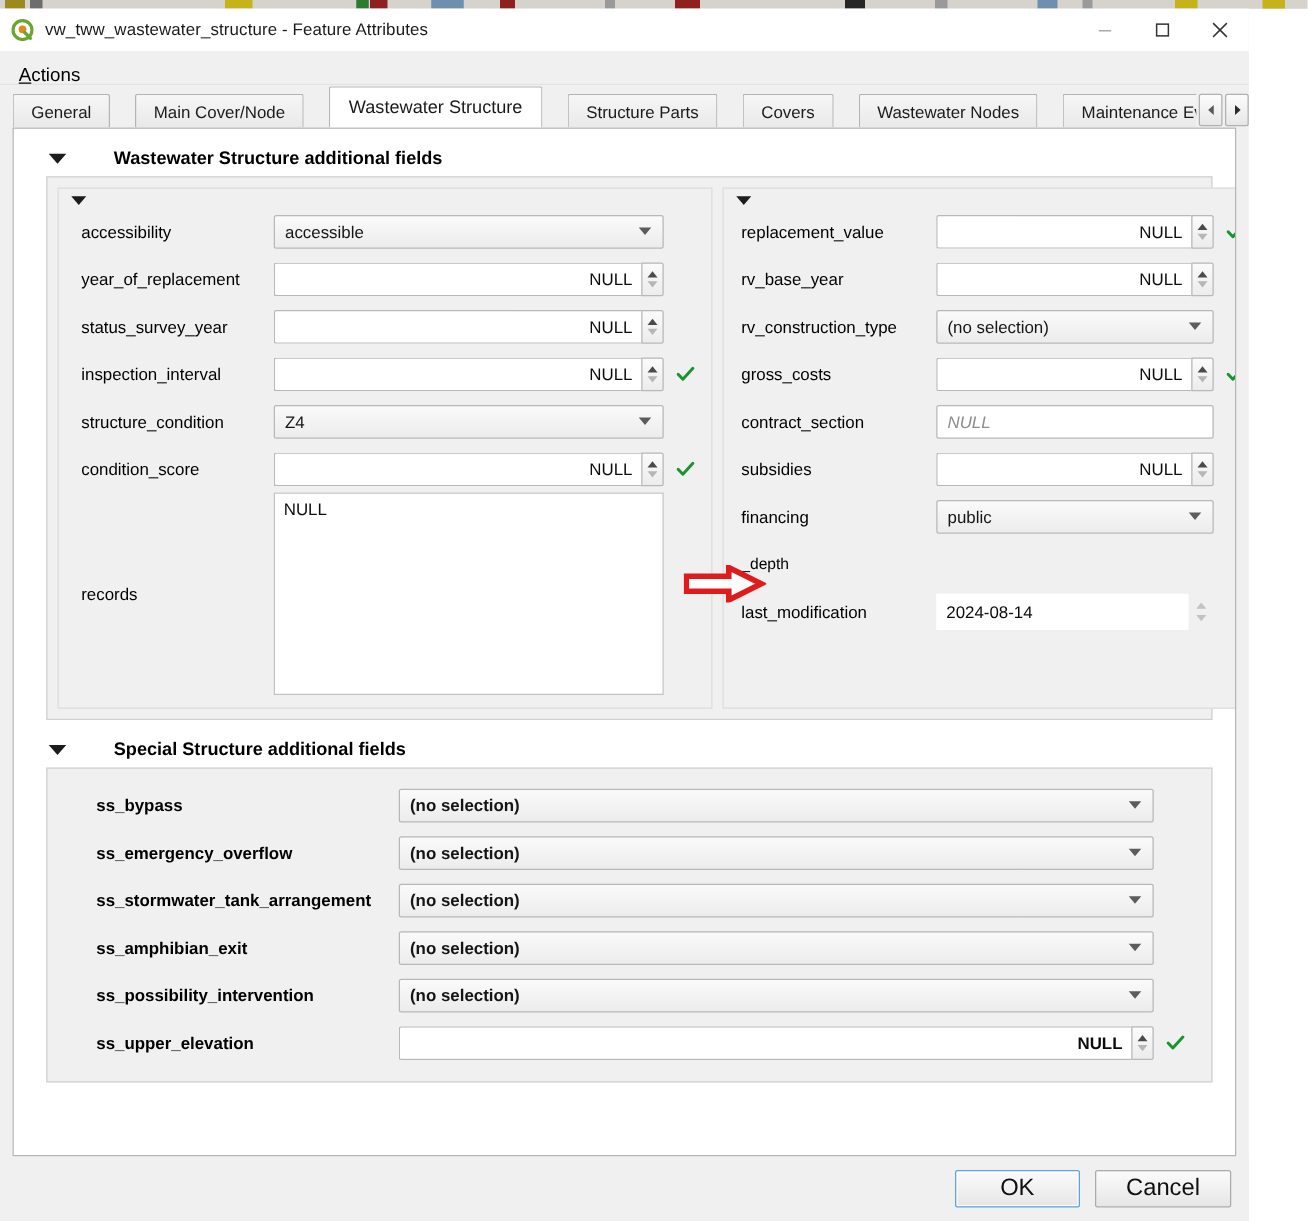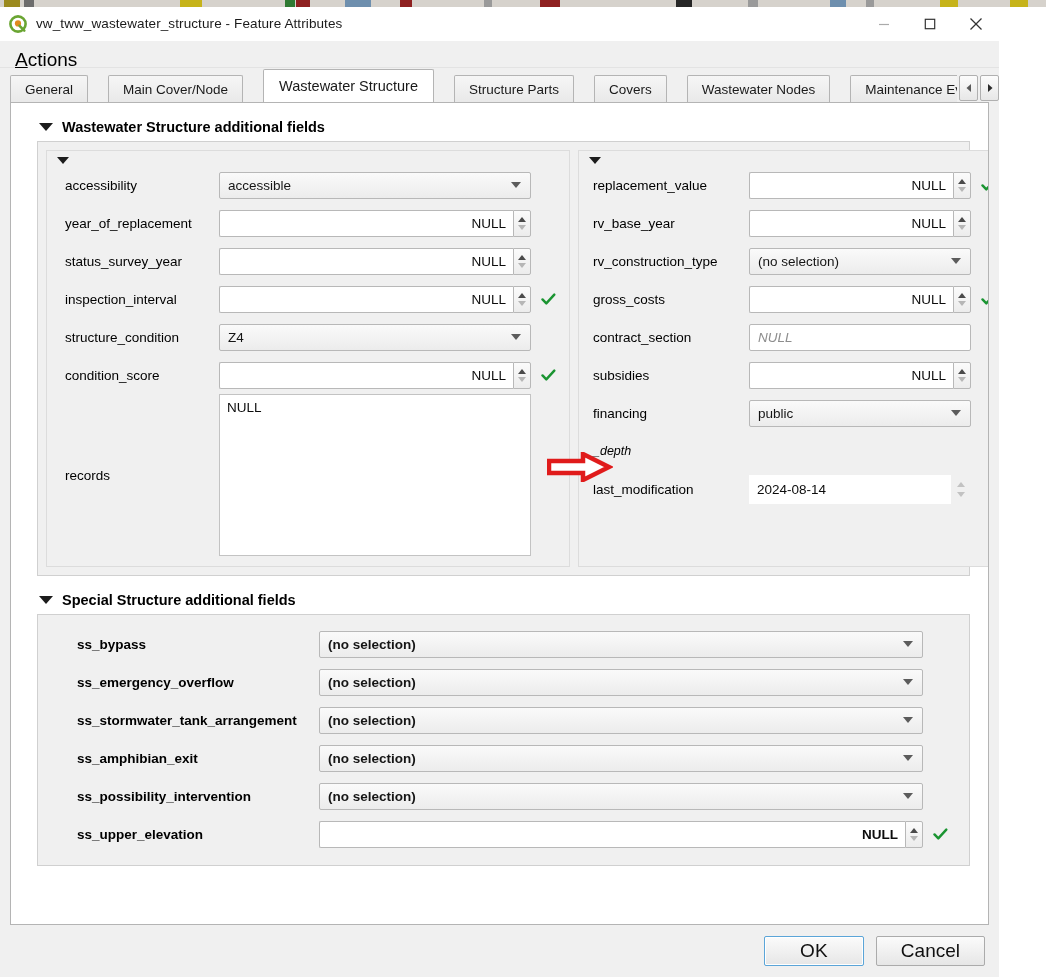--- a/index.html
+++ b/index.html
@@ -72,21 +72,21 @@
   .menubar {
     height: 26px;
     background: #f0f0f0;
     display: flex;
     align-items: center;
     flex: 0 0 auto;
     padding-left: 10px;
     border-bottom: 1px solid #e3e3e3;
   }
   .menu-item {
-    font-size: 19px;
+    font-size: 15px;
     color: #000;
     padding: 2px 5px;
     margin-top: 12px;
   }
   .menu-item u { text-decoration: underline; }
 
   
   .tabbar-wrap {
     flex: 0 0 auto;
     position: relative;
@@ -186,20 +186,21 @@
   .tri-sm {
     width: 0; height: 0;
     border-left: 6px solid transparent;
     border-right: 6px solid transparent;
     border-top: 7px solid #1c1c1c;
   }
   .group-title {
     font-weight: bold;
     font-size: 14.5px;
     color: #000;
+    margin-left: 29px;
   }
   .group-box {
     border: 1px solid #d0d0d0;
     background: #f0f0f0;
     margin: 0 6px 0 14px;
     padding: 8px;
     box-sizing: border-box;
   }
 
   
@@ -222,21 +223,21 @@
     display: flex;
     align-items: center;
     height: 38px;
   }
   .row-label {
     font-size: 13.5px;
     color: #000;
     white-space: nowrap;
     flex: 0 0 auto;
   }
-  .row-label.italic { font-style: italic; font-size: 12.5px; }
+  .row-label.italic { font-size: 12.5px; }
   .lbl-left { width: 162px; padding-left: 8px; box-sizing: border-box; }
   .lbl-right { width: 160px; padding-left: 4px; box-sizing: border-box; }
   .ctl { flex: 1 1 auto; display: flex; align-items: center; }
 
   
   .combo {
     height: 27px;
     flex: 1 1 auto;
     background: linear-gradient(to bottom,#fafafa 0%, #ececec 100%);
     border: 1px solid #b8b8b8;

